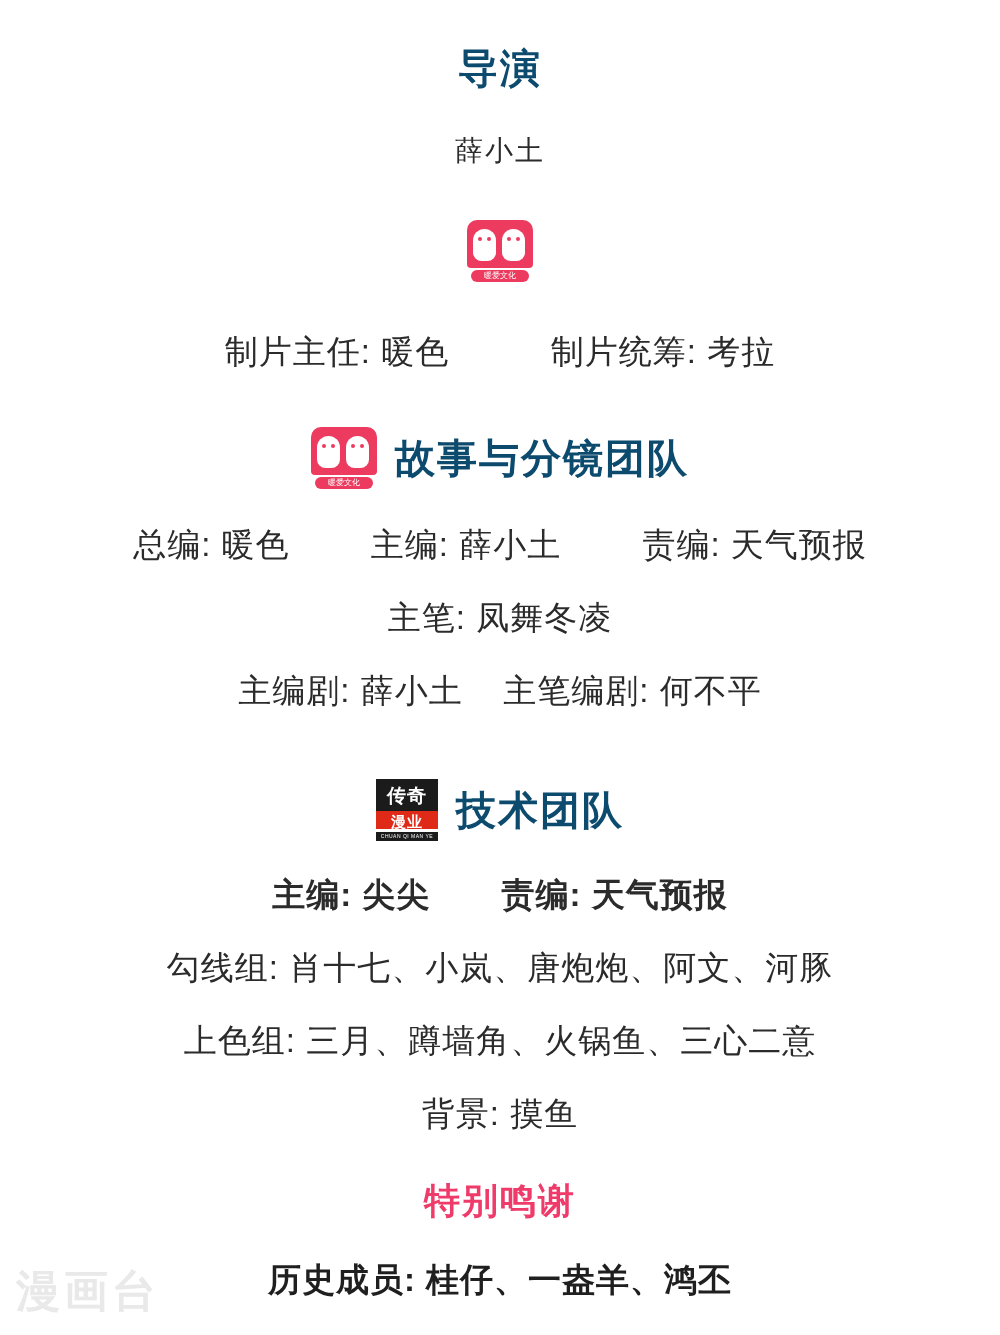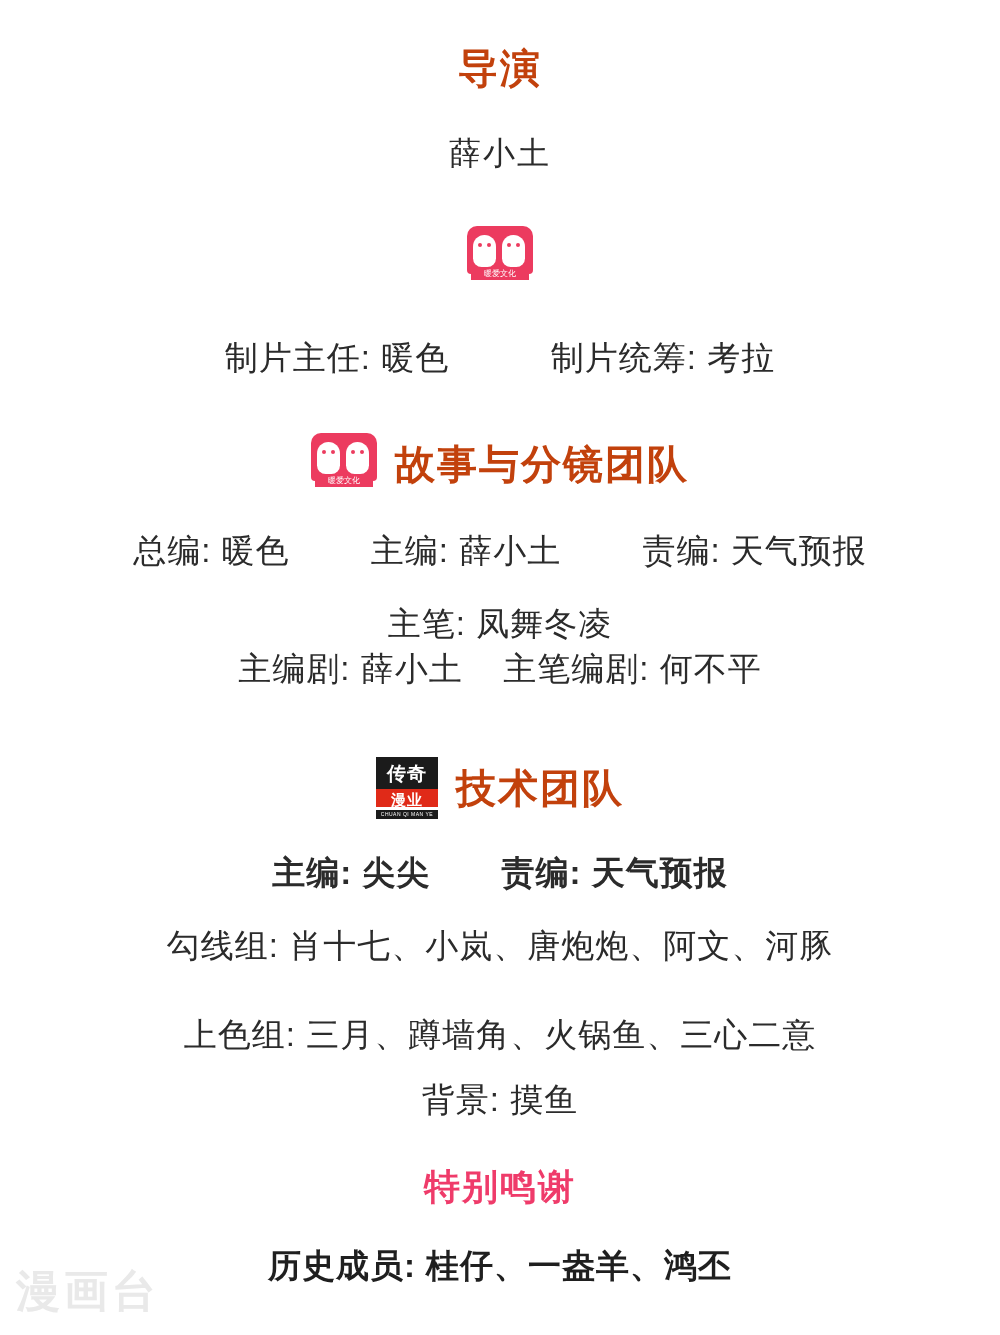--- a/index.html
+++ b/index.html
@@ -18,32 +18,32 @@
   .page {
     width: 1000px;
     height: 1335px;
     position: relative;
     display: flex;
     flex-direction: column;
     align-items: center;
   }
 
   .section-title-pink {
-    color: #c2410c;
+    color: #0c4a6e;
     font-weight: bold;
     letter-spacing: 2px;
   }
 
   .director-title {
     font-size: 40px;
     margin-top: 48px;
     line-height: 1;
   }
   .director-name {
-    font-size: 32px;
+    font-size: 28px;
     color: #2b2b2b;
     margin-top: 44px;
     letter-spacing: 2px;
   }
 
   .head-row {
     display: flex;
     align-items: center;
     justify-content: center;
     gap: 18px;
@@ -81,25 +81,25 @@
     position: absolute;
     left: 5px; top: 8px;
     width: 4px; height: 4px;
     background: #ec3b5f;
     border-radius: 50%;
     box-shadow: 9px 0 0 #ec3b5f;
   }
   .logo-nuan .bar {
     position: absolute;
     left: 4px;
-    bottom: 8px;
+    bottom: 0;
     width: 58px;
     height: 12px;
     background: #ec3b5f;
-    border-radius: 0;
+    border-radius: 6px;
     color: #fff;
     font-size: 8px;
     line-height: 12px;
     text-align: center;
     letter-spacing: 0px;
     overflow: hidden;
     white-space: nowrap;
   }
 
   
@@ -204,32 +204,32 @@
     <span class="logo-nuan">
       <span class="bg"></span>
       <span class="p1"></span>
       <span class="p2"></span>
       <span class="bar">暖爱文化</span>
     </span>
     <span class="section-title-pink">故事与分镜团队</span>
   </div>
   <div class="credit-line" style="margin-top: 34px;">总编: 暖色        主编: 薛小土        责编: 天气预报</div>
   <div class="credit-line" style="margin-top: 28px;">主笔: 凤舞冬凌</div>
-  <div class="credit-line" style="">主编剧: 薛小土    主笔编剧: 何不平</div>
+  <div class="credit-line" style="margin-top: 28px;">主编剧: 薛小土    主笔编剧: 何不平</div>
 
   <div class="head-row" style="margin-top: 65px;">
     <span class="logo-tech">
       <span class="top">传奇</span>
       <span class="mid">漫业</span>
       <span class="bot">CHUAN QI MAN YE</span>
     </span>
     <span class="section-title-pink">技术团队</span>
   </div>
   <div class="credit-line" style="margin-top: 32px; font-weight: bold;">主编: 尖尖       责编: 天气预报</div>
   <div class="credit-line" style="margin-top: 28px;">勾线组: 肖十七、小岚、唐炮炮、阿文、河豚</div>
-  <div class="credit-line" style="margin-top: 44px;">上色组: 三月、蹲墙角、火锅鱼、三心二意</div>
-  <div class="credit-line" style="margin-top: 20px;">背景: 摸鱼</div>
+  <div class="credit-line" style="margin-top: 28px;">上色组: 三月、蹲墙角、火锅鱼、三心二意</div>
+  <div class="credit-line" style="margin-top: 28px;">背景: 摸鱼</div>
 
   <div class="thanks-title" style="margin-top: 40px;">特别鸣谢</div>
   <div class="thanks-line" style="margin-top: 32px;">历史成员: 桂仔、一盎羊、鸿丕</div>
 
   <div class="watermark">漫画台</div>
 </div>
 
 </body></html>

